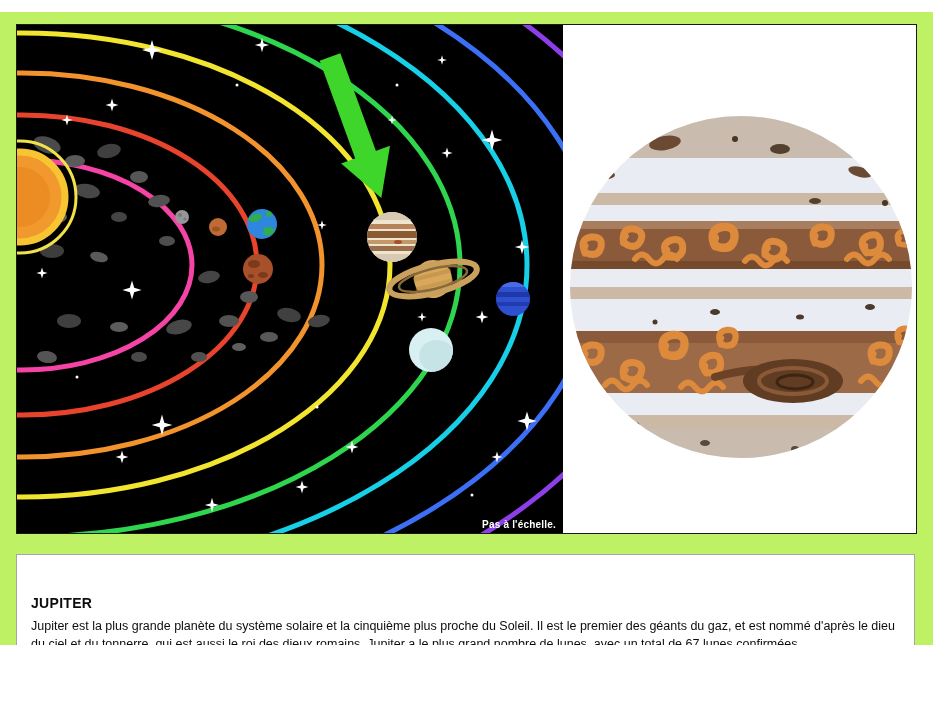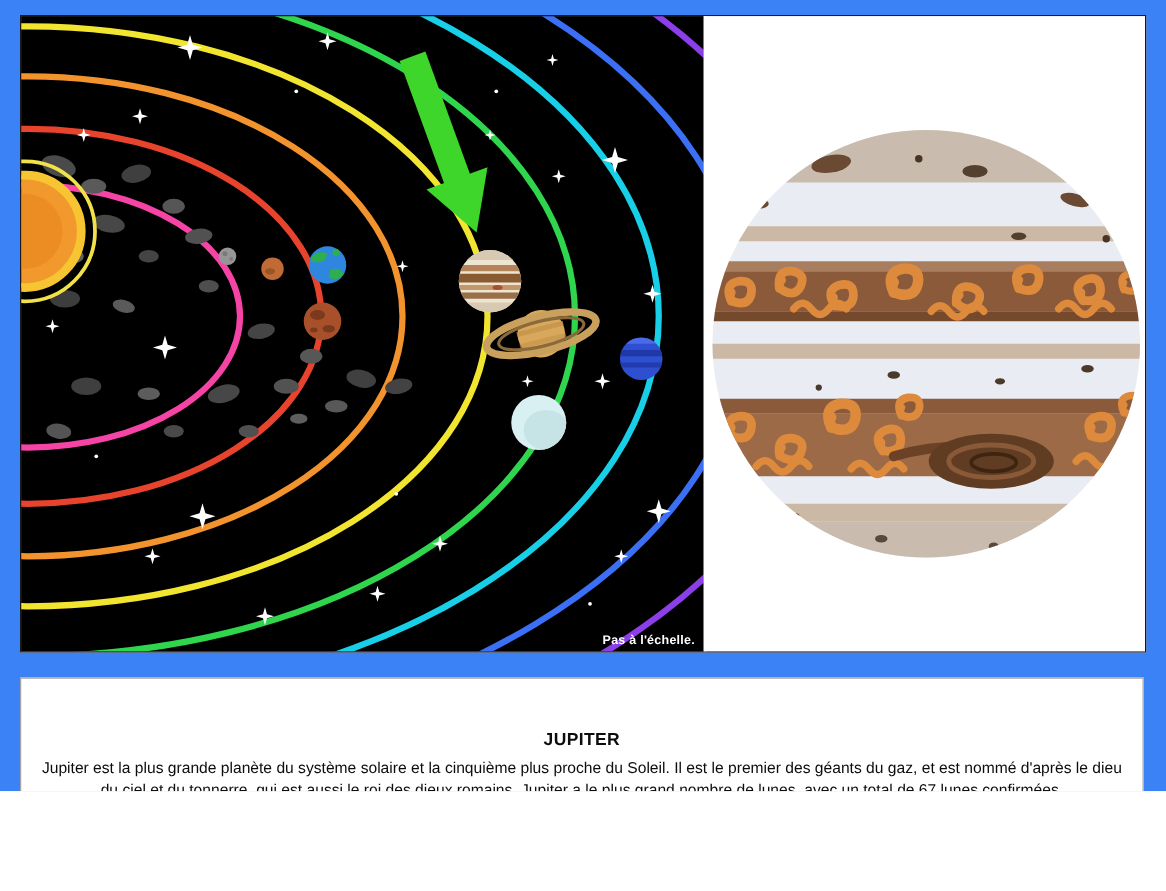--- a/index.html
+++ b/index.html
@@ -1,28 +1,28 @@
 <!DOCTYPE html>
 <html><head>
 <meta charset="utf-8">
 <style>
   html,body{margin:0;padding:0;background:#ffffff;}
-  .page{position:relative;width:933px;height:633px;background:#3b82f6;
-        font-family:"Liberation Sans",sans-serif;overflow:hidden;}
+  .page{position:relative;width:933px;height:633px;background:#bef264;
+        font-family:"Liberation Sans",sans-serif;overflow:hidden;margin-top:12px;}
   .card{position:absolute;left:16px;top:12px;width:899px;height:508px;
         border:1px solid #1a1a1a;display:flex;background:#fff;}
   .space-panel{width:546px;height:508px;background:#000;position:relative;flex:0 0 auto;}
   .space-panel svg{display:block;}
   .scale-note{position:absolute;right:7px;bottom:3px;color:#ffffff;
         font-size:10px;font-weight:bold;letter-spacing:.2px;}
   .closeup-panel{flex:1 1 auto;background:#ffffff;position:relative;border-left:2px solid #ffffff;}
   .closeup-panel svg{display:block;}
   .caption-card{position:absolute;left:16px;top:542px;width:899px;height:158px;
         border:1px solid #a6a6a6;background:#fff;box-sizing:border-box;
-        text-align:center;padding:40px 14px 0 14px;}
+        text-align:left;padding:40px 14px 0 14px;}
   .caption-title{font-size:14px;font-weight:bold;color:#0d0d0d;letter-spacing:.3px;margin:0 0 6px 0;}
   .caption-body{font-size:12.5px;font-weight:normal;color:#0d0d0d;line-height:1.45;margin:0;}
 </style>
 </head>
 <body>
 
 <div class="page">
 
   <div class="card">
 

